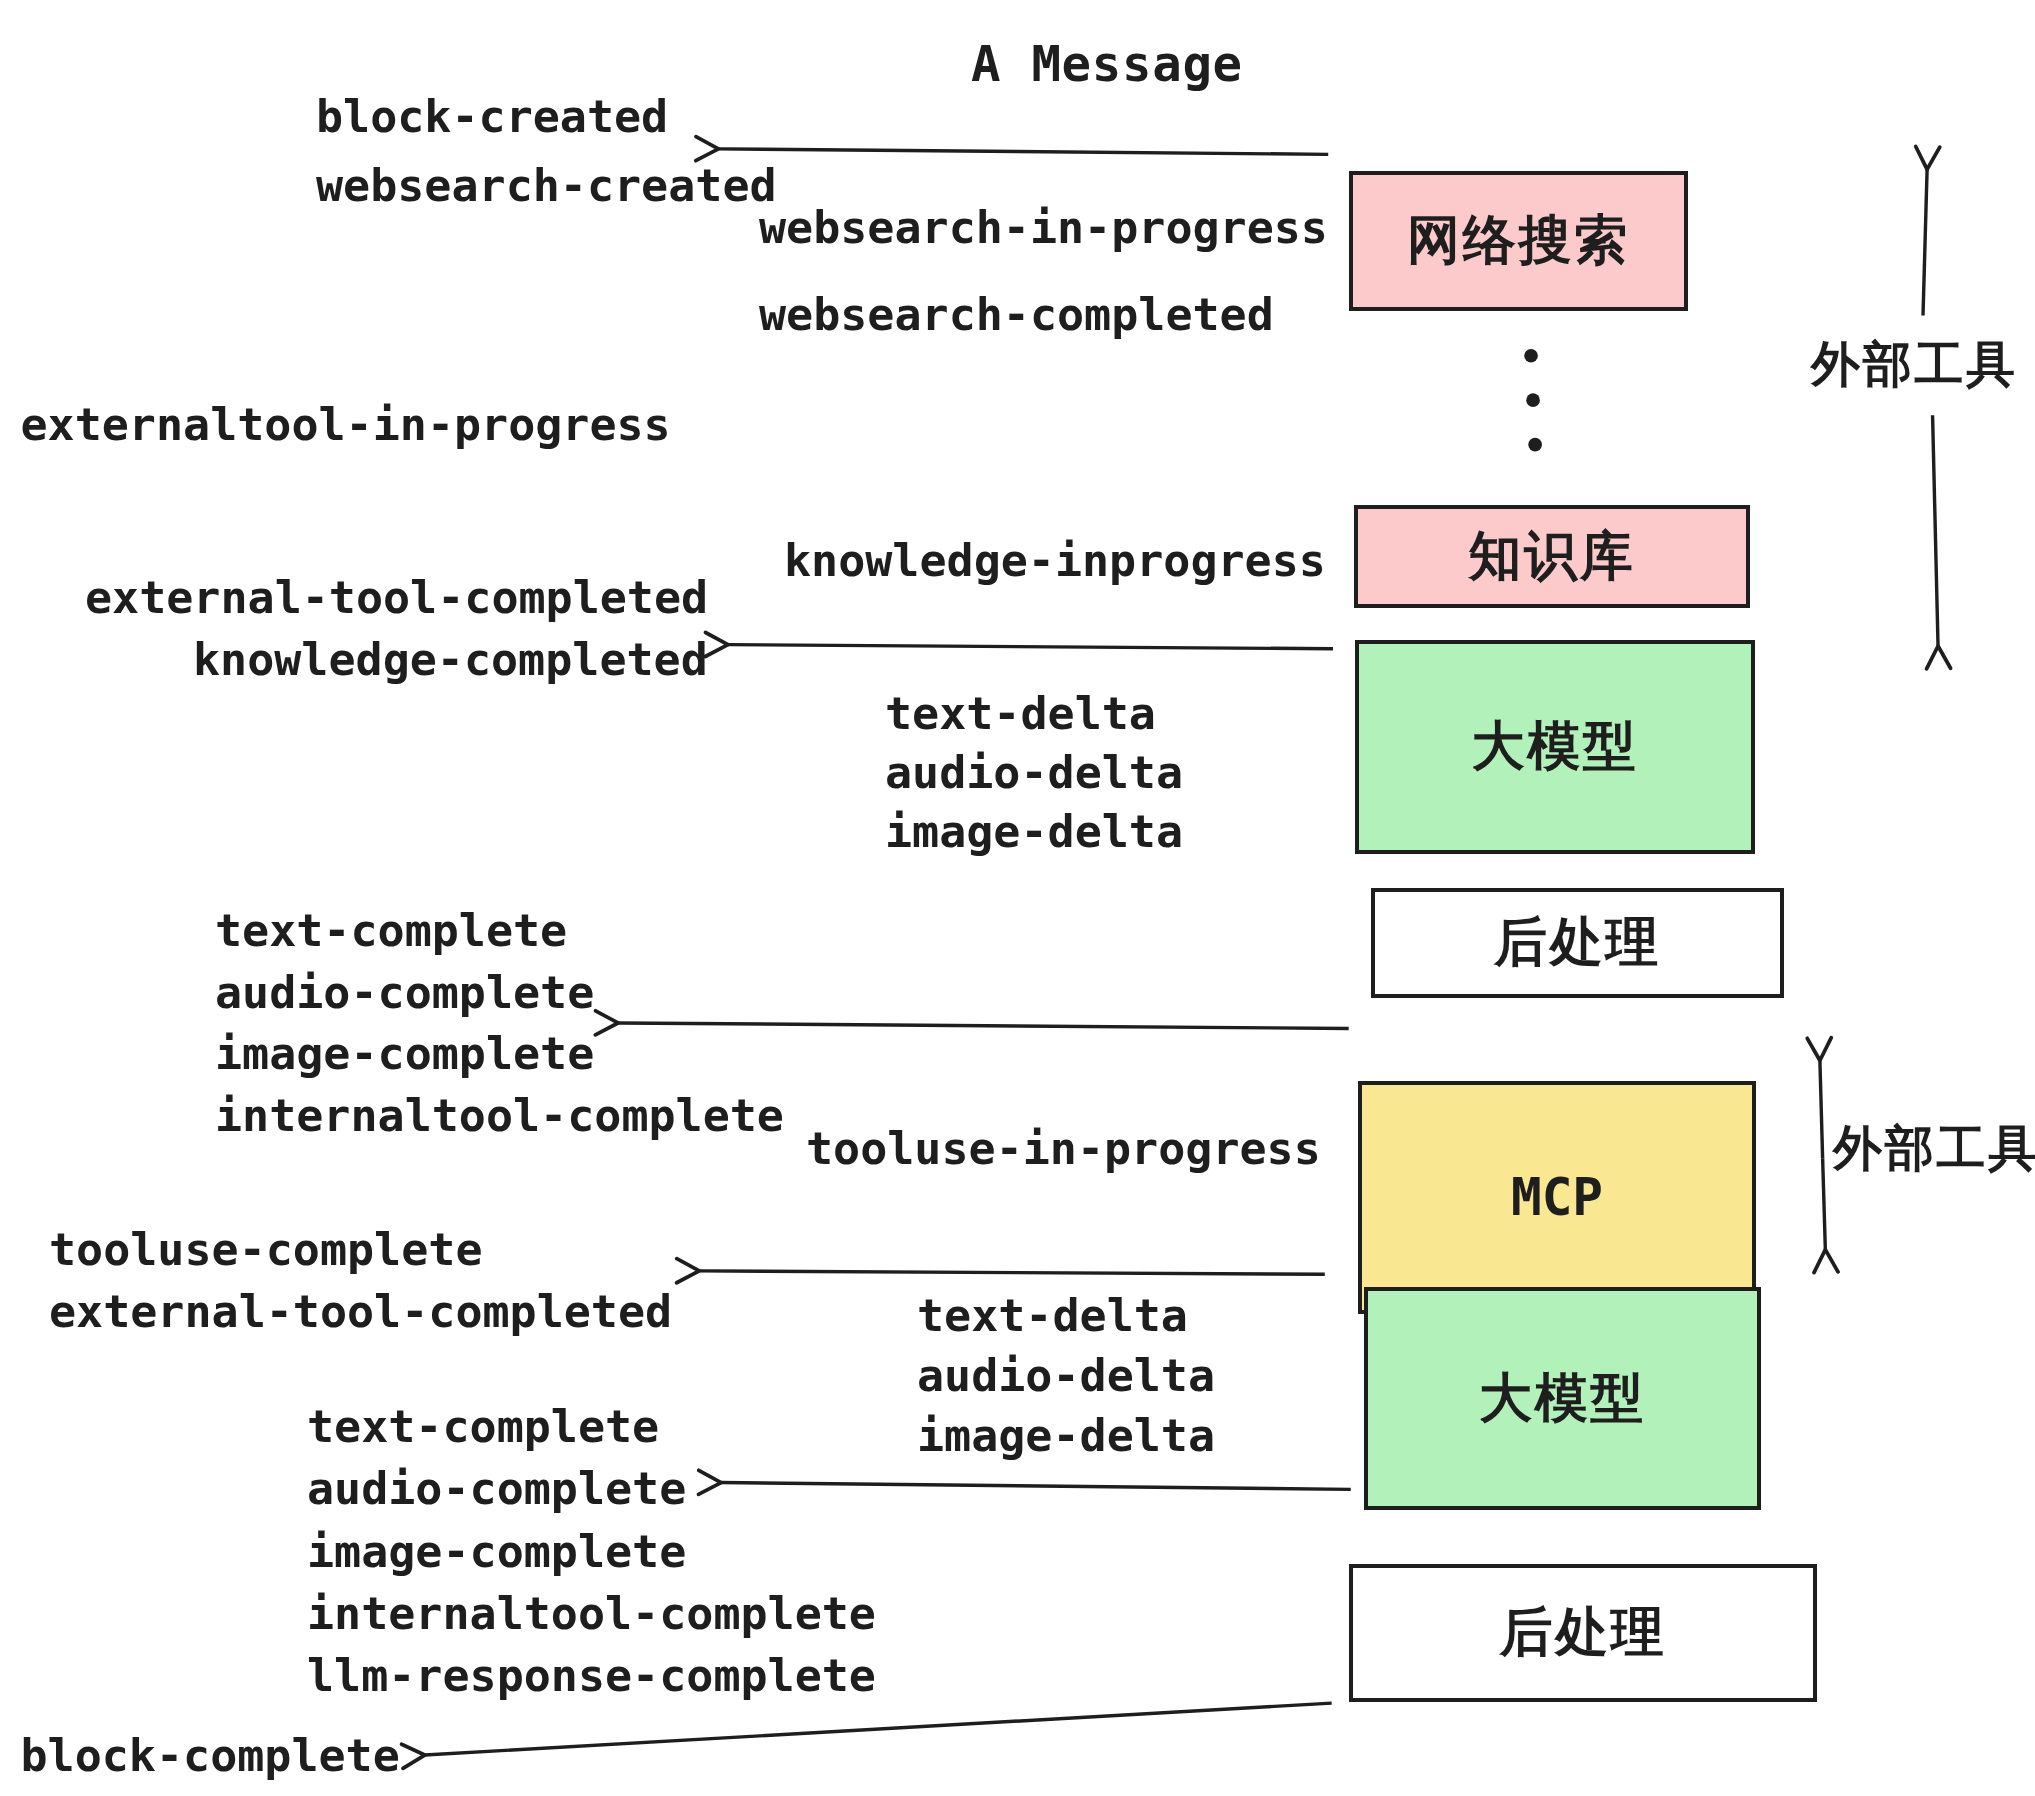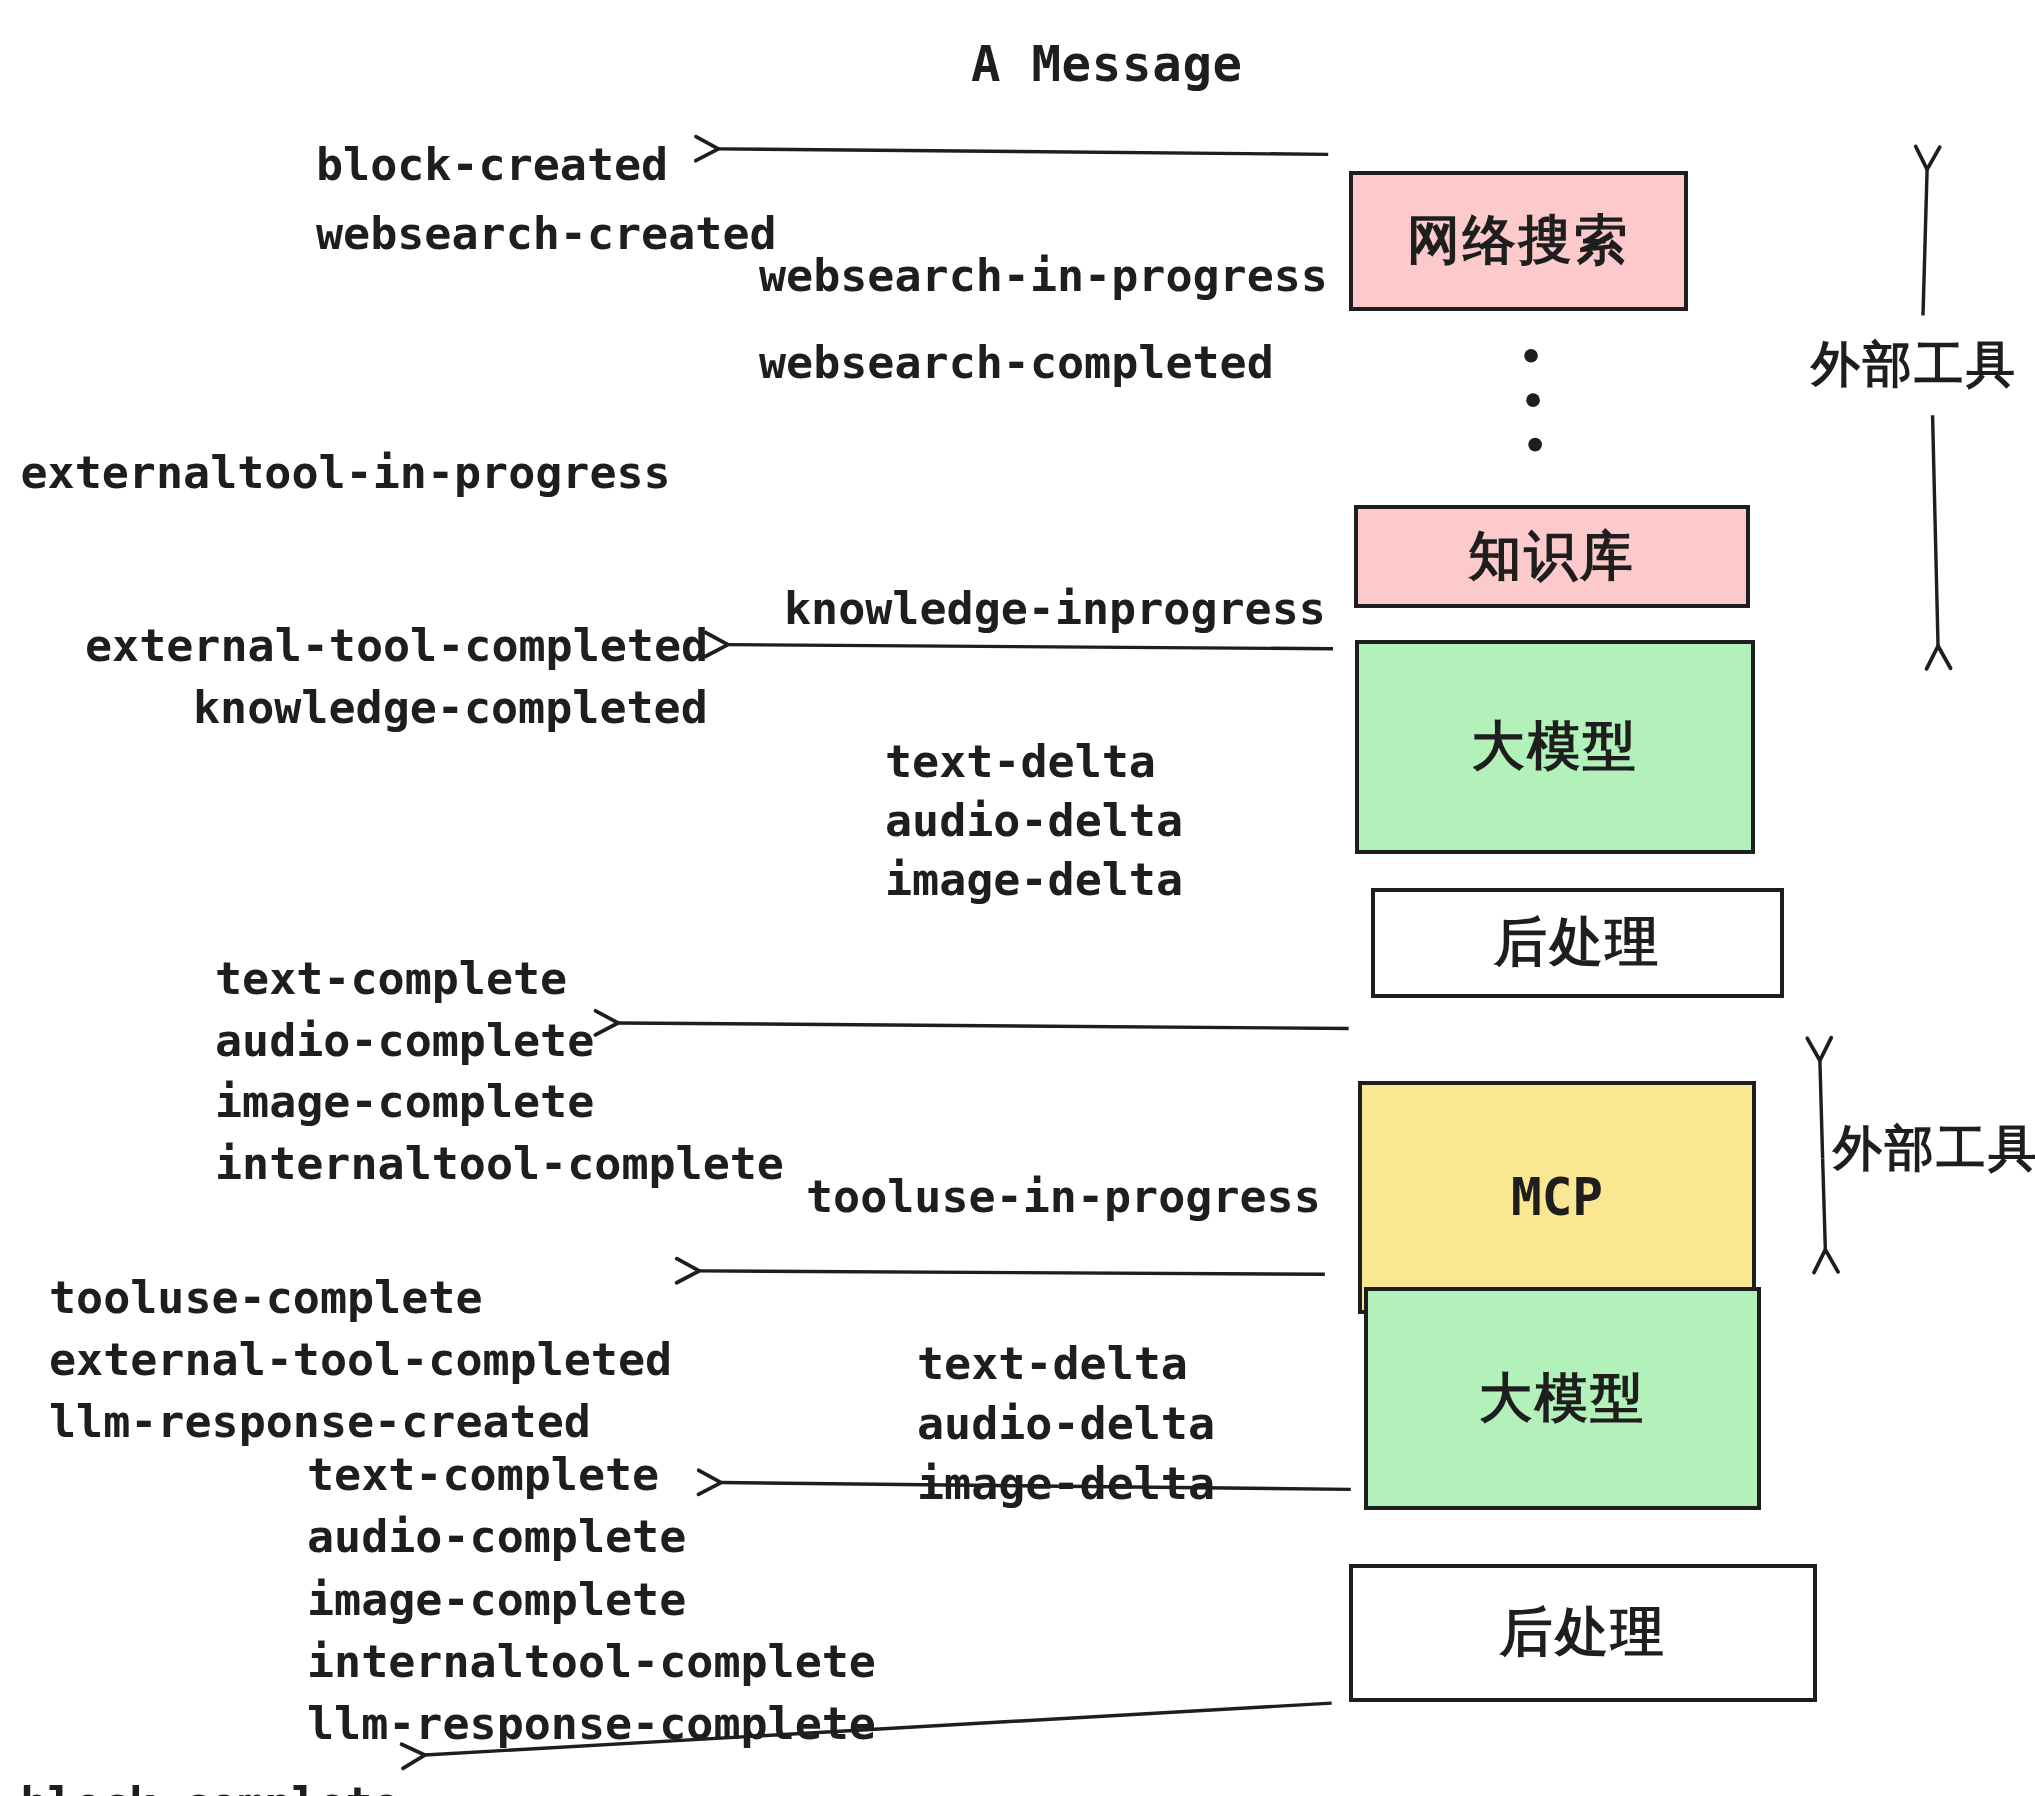--- a/index.html
+++ b/index.html
@@ -1,19 +1,19 @@
 <!DOCTYPE html>
 <html style="font-size:11px"><head>
 <meta charset="utf-8">
 <style>
   html,body{margin:0;padding:0;background:#ffffff;}
   #canvas{position:relative;width:2035px;height:1796px;background:#ffffff;overflow:hidden;
           font-family:"DejaVu Sans Mono","Liberation Mono",monospace;color:#1e1e1e;}
   .title{position:absolute;font-size:49px;font-weight:bold;letter-spacing:0.7px;white-space:nowrap;margin-top:21px;}
-  .ev{position:absolute;font-size:45px;font-weight:bold;white-space:nowrap;line-height:1;margin-top:48px;}
+  .ev{position:absolute;font-size:45px;font-weight:bold;white-space:nowrap;line-height:1;}
   .box{position:absolute;border:4.1px solid #1e1e1e;box-sizing:border-box;
        display:flex;align-items:center;justify-content:center;}
   .box .cjk{font-family:"Liberation Sans","DejaVu Sans",sans-serif;font-size:53px;font-weight:600;
             letter-spacing:2.7px;white-space:nowrap;}
   .box .mono{font-family:"DejaVu Sans Mono","Liberation Mono",monospace;font-size:51px;font-weight:bold;}
   .fill-pink{background:#fccaca;}
   .fill-green{background:#b2f1ba;text-align:right;}
   .fill-yellow{background:#fae792;}
   .fill-white{background:#ffffff;}
   .side-label{position:absolute;font-family:"Liberation Sans","DejaVu Sans",sans-serif;
@@ -87,21 +87,20 @@
   <div class="ev" style="left:885px;top:691px">text-delta</div>
   <div class="ev" style="left:885px;top:750px">audio-delta</div>
   <div class="ev" style="left:885px;top:809px">image-delta</div>
   <div class="ev" style="left:215px;top:908px">text-complete</div>
   <div class="ev" style="left:215px;top:970px">audio-complete</div>
   <div class="ev" style="left:215px;top:1031px">image-complete</div>
   <div class="ev" style="left:215px;top:1093px">internaltool-complete</div>
   <div class="ev" style="left:806px;top:1126px">tooluse-in-progress</div>
   <div class="ev" style="left:49px;top:1227px">tooluse-complete</div>
   <div class="ev" style="left:49px;top:1289px">external-tool-completed</div>
-  <div class="ev" style="left:49px;top:1351px">llm-response-created</div>
   <div class="ev" style="left:917px;top:1293px">text-delta</div>
   <div class="ev" style="left:917px;top:1353px">audio-delta</div>
   <div class="ev" style="left:917px;top:1413px">image-delta</div>
   <div class="ev" style="left:307px;top:1404px">text-complete</div>
   <div class="ev" style="left:307px;top:1466px">audio-complete</div>
   <div class="ev" style="left:307px;top:1529px">image-complete</div>
   <div class="ev" style="left:307px;top:1591px">internaltool-complete</div>
   <div class="ev" style="left:307px;top:1653px">llm-response-complete</div>
   <div class="ev" style="left:20.5px;top:1733px">block-complete</div>
 

